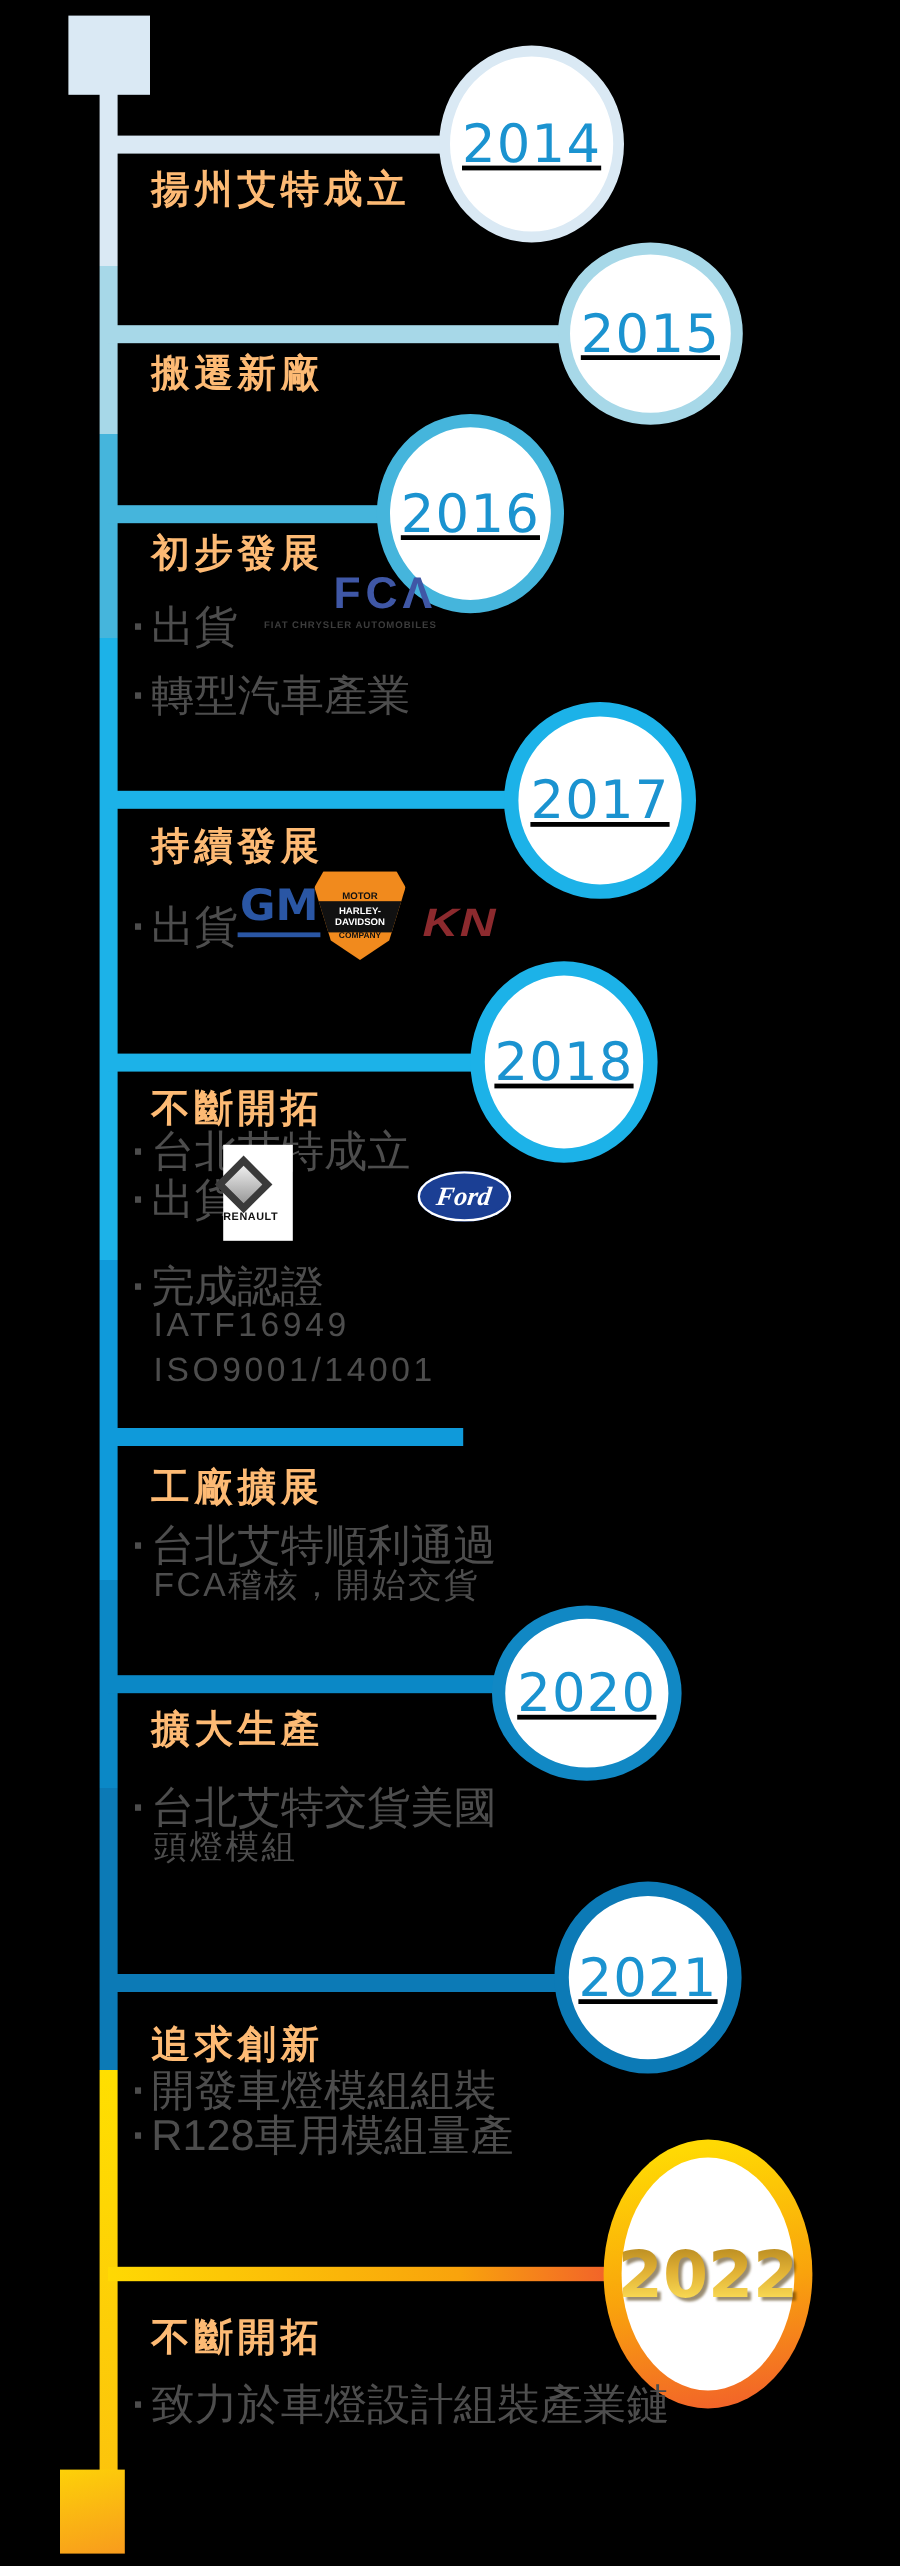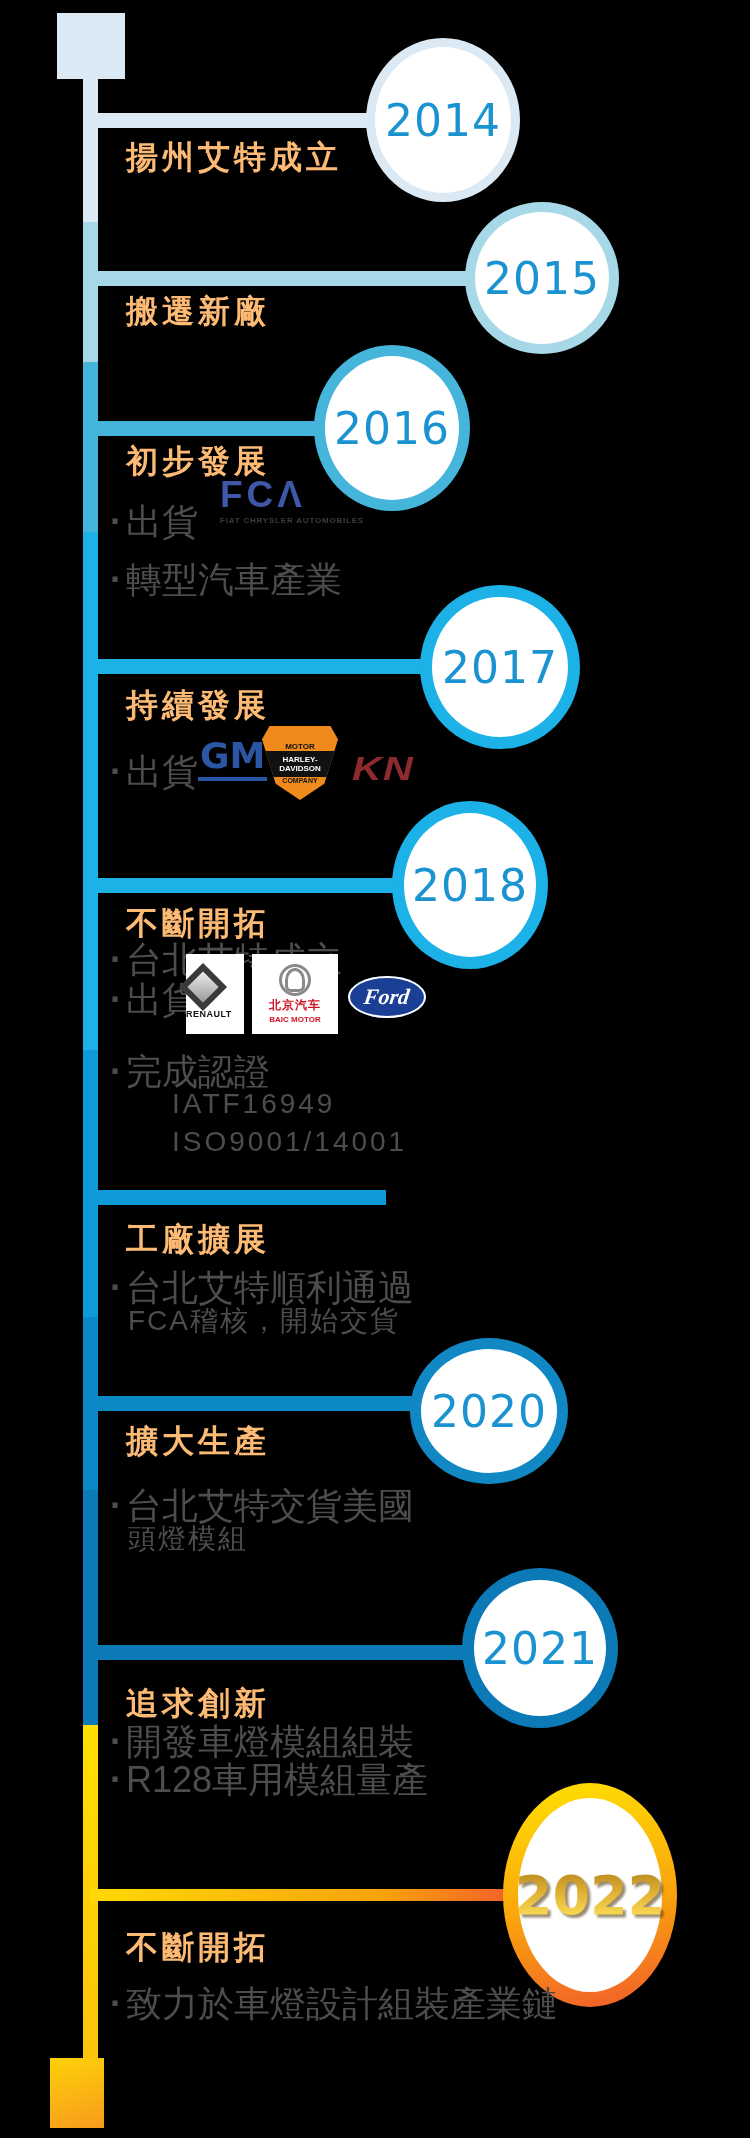--- a/index.html
+++ b/index.html
@@ -21,21 +21,21 @@
       #0c7ab6 71.29%,#0c7ab6 83.08%,
       #ffdf00 83.08%,#fcc40c 100%);
   }
   .cap-top{left:57px;top:13px;width:68px;height:66px;background:#dae9f4;}
   .cap-bottom{left:50px;top:2058px;width:54px;height:70px;background:linear-gradient(165deg,#fdd108,#f89b1d);}
   
   .conn{left:90px;height:15px;z-index:1;}
   
   .circle{
     border-radius:50%;background:#fff;box-sizing:border-box;z-index:2;
-    display:flex;align-items:center;justify-content:center;
+    display:flex;align-items:center;justify-content:center;text-decoration:underline;
   }
   .year{
     font-size:44px;font-weight:500;color:#1b93d0;letter-spacing:1px;
     font-family:"DejaVu Sans","Liberation Sans",sans-serif;
   }
   .circle22{
     left:503px;top:1783px;width:174px;height:224px;border-radius:50%;z-index:2;
     background:linear-gradient(170deg,#ffd903 8%,#f9a30c 55%,#f2622a 96%);
     display:flex;align-items:center;justify-content:center;
   }
@@ -49,21 +49,21 @@
     -webkit-background-clip:text;background-clip:text;color:transparent;
     filter:drop-shadow(3px 3px 1px rgba(70,45,0,0.55));
     font-family:"DejaVu Sans","Liberation Sans",sans-serif;
   }
   
   .title{font-size:32px;font-weight:700;color:#fdba74;letter-spacing:4px;white-space:nowrap;z-index:3;}
   .bullet{left:110px;font-size:36px;color:#4d4d4d;white-space:nowrap;z-index:3;}
   .bullet .dot{font-weight:700;margin-right:4px;}
   .cont{left:128px;font-size:28px;color:#4d4d4d;letter-spacing:2px;white-space:nowrap;z-index:3;}
   
-  .fca{left:220px;top:476px;width:160px;text-align:left;z-index:3;}
+  .fca{left:204px;top:476px;width:160px;text-align:right;z-index:3;}
   .fca .mark{font-size:37px;font-weight:700;color:#3f57a6;letter-spacing:4px;line-height:1;}
   .fca .sub{font-size:8px;font-weight:700;color:#3c3c3c;letter-spacing:0.8px;margin-top:3px;white-space:nowrap;}
   .gm{left:198px;top:738px;font-size:36px;font-weight:700;color:#2a56a4;
       border-bottom:4px solid #2a56a4;padding:0 2px 3px 2px;line-height:1;z-index:3;
       font-family:"DejaVu Sans",sans-serif;}
   .harley{left:262px;top:726px;width:76px;height:74px;z-index:3;
       background:#f18a1d;
       clip-path:polygon(10% 0,90% 0,100% 18%,82% 78%,50% 100%,18% 78%,0 18%);
       display:flex;flex-direction:column;align-items:center;justify-content:center;}
   .harley .hd-top{font-size:8px;font-weight:700;color:#111;}
@@ -82,21 +82,21 @@
   .baic .emblem{width:32px;height:32px;border-radius:50%;border:3px solid #8a8a8a;box-sizing:border-box;
       display:flex;align-items:center;justify-content:center;}
   .baic .emblem-core{width:14px;height:18px;border:3px solid #8a8a8a;border-radius:50% 50% 6px 6px;}
   .baic .cn{font-size:12px;font-weight:700;color:#cf1322;letter-spacing:1px;}
   .baic .en{font-size:8px;font-weight:700;color:#cf1322;}
   .ford{left:348px;top:976px;width:78px;height:42px;border-radius:50%;background:#1b3f94;z-index:3;
       box-shadow:inset 0 0 0 2px #fff,inset 0 0 0 4px #1b3f94;
       display:flex;align-items:center;justify-content:center;}
   .ford .ford-script{font-family:"Liberation Serif","DejaVu Serif",serif;font-style:italic;
       font-weight:700;color:#fff;font-size:22px;transform:skewX(-8deg);line-height:1;}
-  .tracking{letter-spacing:3px;margin-left:44px;}
+  .tracking{letter-spacing:3px;}
 </style>
 </head>
 <body>
 
 <div class="canvas">
 
   <div class="abs cap-top"></div>
   <div class="abs spine"></div>
   <div class="abs cap-bottom"></div>
 
@@ -169,27 +169,20 @@
   <div class="abs bullet" style="top:936px">
     <span class="dot">·</span><span>台北艾特成立</span>
   </div>
   <div class="abs bullet" style="top:976px">
     <span class="dot">·</span><span>出貨</span>
   </div>
   <div class="abs renault">
     <div class="diamond"></div>
     <div class="rn-label">RENAULT</div>
   </div>
-  <div class="abs baic">
-    <div class="emblem">
-        <div class="emblem-core"></div>
-      </div>
-    <div class="cn">北京汽车</div>
-    <div class="en">BAIC MOTOR</div>
-  </div>
   <div class="abs ford">
     <span class="ford-script">Ford</span>
   </div>
   <div class="abs bullet" style="top:1048px">
     <span class="dot">·</span><span>完成認證</span>
   </div>
   <div class="abs cont tracking" style="top:1088px">IATF16949</div>
   <div class="abs cont tracking" style="top:1126px">ISO9001/14001</div>
 
   <div class="abs title" style="left:126px;top:1218px">工廠擴展</div>

